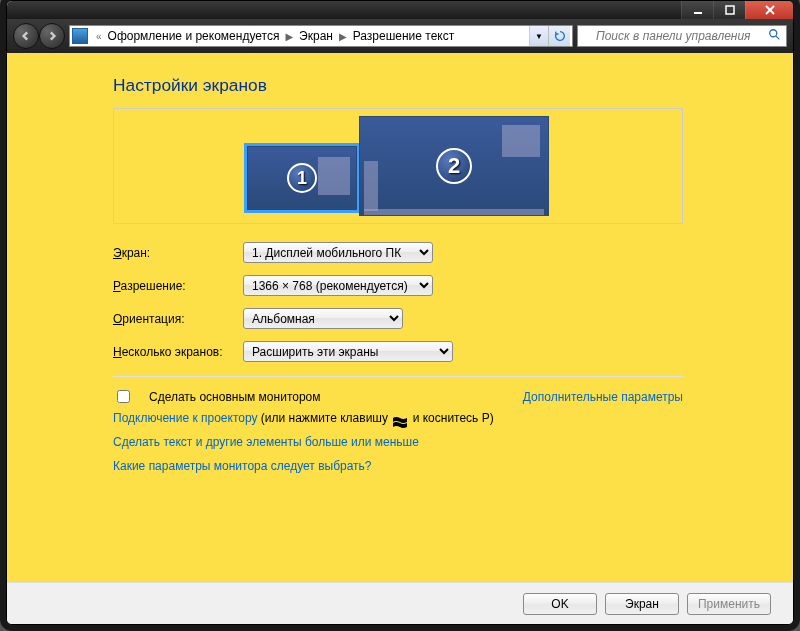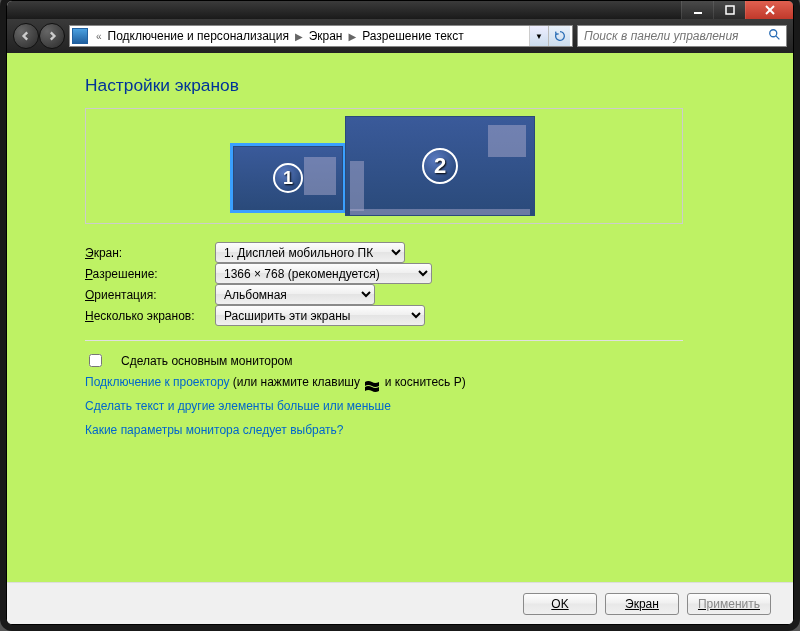--- a/index.html
+++ b/index.html
@@ -85,27 +85,28 @@
     width: 210px; height: 22px;
     background: #fff;
     border: 1px solid #888;
     display: flex; align-items:center;
     padding: 0 4px;
   }
   .searchbox input {
     flex:1; border:none; outline:none;
     font-size:12px; font-style: italic; color: #1d4ed8;
     font-family: inherit;
+    margin-left: 12px;
   }
   .searchbox .sicon { color:#2a6db5; font-size:13px;}
   .content {
     position: absolute;
     top: 52px; bottom: 42px; left: 0; right: 0;
-    background: #bef264;
-    padding: 16px 110px 16px 78px;
+    background: #fde047;
+    padding: 16px 110px 16px 106px;
     overflow: auto;
   }
   h1.page-title {
     color: #003399;
     font-size: 13pt;
     font-weight: normal;
     margin: 6px 0 12px 0;
   }
   .preview-box {
     border: 1px solid #ccc;
@@ -156,21 +157,21 @@
     border-radius: 3px;
     padding: 2px 10px;
     min-width: 86px;
     cursor: pointer;
   }
   button.win7:disabled { color:#888; }
   .form-grid {
     margin-top: 18px;
     display: grid;
     grid-template-columns: 130px auto;
-    row-gap: 0;
+    row-gap: 12px;
     align-items: center;
   }
   .form-grid label { color:#000; }
   .form-grid label u { text-decoration: underline; }
   select.win7 {
     font-family: inherit; font-size: 12px;
     background: linear-gradient(#fdfdfd 0%, #f0f0f0 45%, #e4e4e4 50%, #f0f0f0 100%);
     border: 1px solid #8a8a8a;
     border-radius: 3px;
     padding: 1px 4px;
@@ -180,21 +181,21 @@
   .checkbox-row { display:flex; align-items:center; justify-content:space-between;}
   .checkbox-row .left { display:flex; gap:16px; align-items:center;}
   a.link { color: #0066cc; text-decoration: none; cursor:pointer;}
   .links-block { line-height: 2; }
   .footer {
     position:absolute; left:0; right:0; bottom:0;
     height: 42px;
     background: #f0f0f0;
     border-top: 1px solid #ddd;
     display:flex; align-items:center; justify-content:flex-end;
-    padding: 4px 22px; gap: 8px; text-decoration: underline;
+    padding: 4px 22px; gap: 8px;
   }
   .footer button.win7 { min-width: 74px; padding: 3px 10px;}
   .winkey {
     display:inline-block; width:14px; height:12px;
     vertical-align: middle;
     margin: 0 2px;
   }
 </style>
 </head>
 <body>
@@ -229,21 +230,21 @@
       </div>
       <div class="navcircle">
         <svg width="12" height="12" viewBox="0 0 10 10">
             <path d="M4 2 L7 5 L4 8" stroke="#ccc" stroke-width="2" fill="none"></path>
           </svg>
       </div>
     </div>
     <div class="breadcrumb">
       <div class="bc-icon"></div>
       <span class="bc-sep">«</span>
-      <span class="bc-part">Подключение и персонализация</span>
+      <span class="bc-part">Оформление и рекомендуется</span>
       <span class="bc-sep">▶</span>
       <span class="bc-part">Экран</span>
       <span class="bc-sep">▶</span>
       <span class="bc-part">Разрешение текст</span>
       <div class="bc-end">
         <div class="dd">▼</div>
         <div class="bc-refresh">
           <svg width="14" height="14" viewBox="0 0 16 16">
               <path d="M8 3 a5 5 0 1 1 -4.5 2.8" fill="none" stroke="#2a6db5" stroke-width="1.5"></path>
               <path d="M3 3 l0.5 3 l3 -0.5" fill="none" stroke="#2a6db5" stroke-width="1.5"></path>
@@ -278,21 +279,21 @@
       </div>
     </div>
 
     <div class="form-grid">
       <label><u>Э</u>кран:</label>
       <select class="win7" style="width:190px">
         <option>1. Дисплей мобильного ПК</option>
       </select>
 
       <label><u>Р</u>азрешение:</label>
-      <select class="win7" style="width:217px">
+      <select class="win7" style="width:190px">
         <option>1366 × 768 (рекомендуется)</option>
       </select>
 
       <label><u>О</u>риентация:</label>
       <select class="win7" style="width:160px">
         <option>Альбомная</option>
       </select>
 
       <label><u>Н</u>есколько экранов:</label>
       <select class="win7" style="width:210px">
@@ -300,20 +301,21 @@
       </select>
     </div>
 
     <hr class="sep">
 
     <div class="checkbox-row">
       <div class="left">
         <input type="checkbox" style="">
         <span>Сделать основным монитором</span>
       </div>
+      <a class="link">Дополнительные параметры</a>
     </div>
 
     <div class="links-block">
       <div>
         <a class="link">Подключение к проектору</a><span> (или нажмите клавишу </span><span class="winkey"><svg viewBox="0 0 14 12">
               <path d="M0 1 Q3 -1 7 1 Q10 3 14 1 L14 5 Q10 7 7 5 Q3 3 0 5 Z" fill="#000"></path>
               <path d="M0 6 Q3 4 7 6 Q10 8 14 6 L14 10 Q10 12 7 10 Q3 8 0 10 Z" fill="#000"></path>
             </svg></span><span> и коснитесь P)</span>
       </div>
       <div><a class="link">Сделать текст и другие элементы больше или меньше</a></div>

